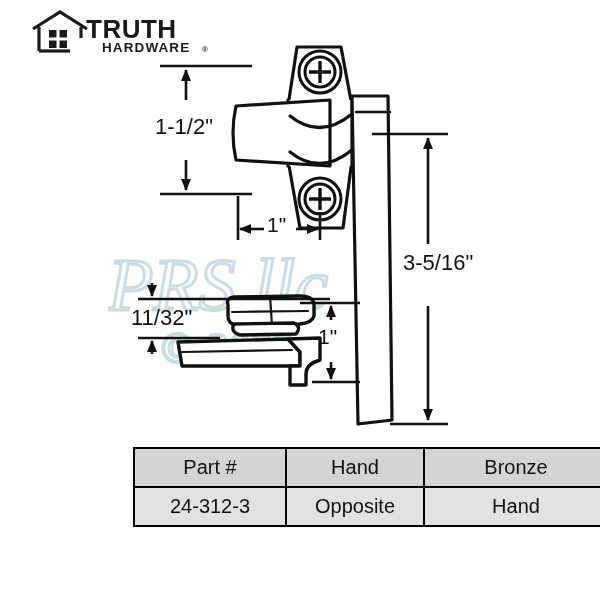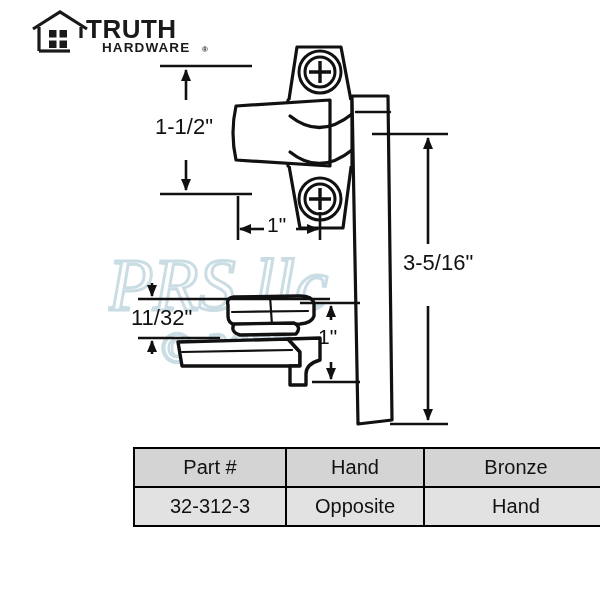--- a/index.html
+++ b/index.html
@@ -243,20 +243,20 @@
   <table id="parts-table">
     <thead>
       <tr>
         <th class="col-part">Part #</th>
         <th class="col-hand">Hand</th>
         <th class="col-finish">Bronze</th>
       </tr>
     </thead>
     <tbody>
       <tr class="row-alt">
-        <td>32-312-3</td>
+        <td>24-312-3</td>
         <td>Opposite</td>
         <td>Hand</td>
       </tr>
     </tbody>
   </table>
 
 </div>
 
 </body></html>

